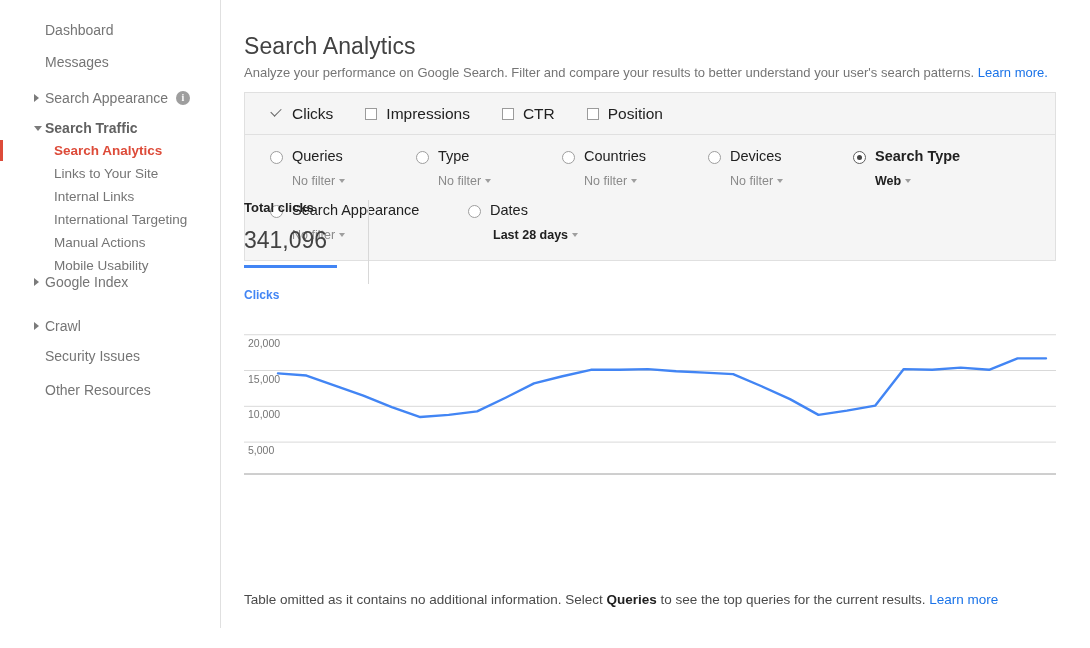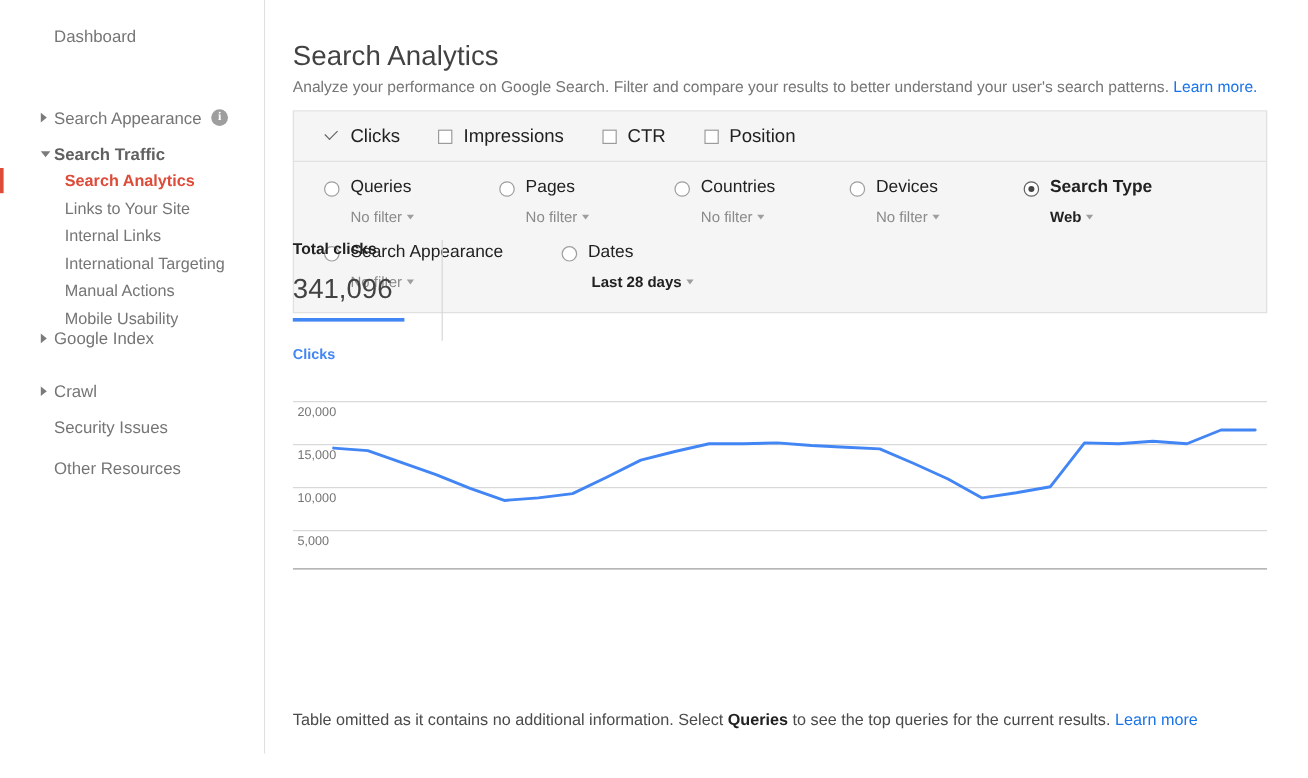--- a/index.html
+++ b/index.html
@@ -286,20 +286,23 @@
 <body>
 
 <div id="app">
 
   <nav id="sidebar">
 
     <div class="nav-item nav-top" style="position:absolute;left:0;top:16px;">
       <span class="nav-label">Dashboard</span>
     </div>
 
+    <div class="nav-item nav-top" style="position:absolute;left:0;top:48px;">
+      <span class="nav-label">Messages</span>
+    </div>
 
     <div class="nav-item nav-top has-arrow" style="position:absolute;left:0;top:84px;">
       <span class="arrow collapsed"></span>
       <span class="nav-label">Search Appearance</span>
       <span class="info-icon">i</span>
     </div>
 
     <div class="nav-item nav-top has-arrow section-open" style="position:absolute;left:0;top:114px;">
       <span class="arrow expanded"></span>
       <span class="nav-label">Search Traffic</span>
@@ -382,21 +385,21 @@
         <div class="filter-row">
 
           <div class="filter-cell" style="left:25px;width:145px;">
             <span class="radio"></span>
             <span class="filter-name">Queries</span>
             <span class="filter-value"><span>No filter</span><span class="caret"></span></span>
           </div>
 
           <div class="filter-cell" style="left:171px;width:145px;">
             <span class="radio"></span>
-            <span class="filter-name">Pages</span>
+            <span class="filter-name">Type</span>
             <span class="filter-value"><span>No filter</span><span class="caret"></span></span>
           </div>
 
           <div class="filter-cell" style="left:317px;width:145px;">
             <span class="radio"></span>
             <span class="filter-name">Countries</span>
             <span class="filter-value"><span>No filter</span><span class="caret"></span></span>
           </div>
 
           <div class="filter-cell" style="left:463px;width:145px;">

